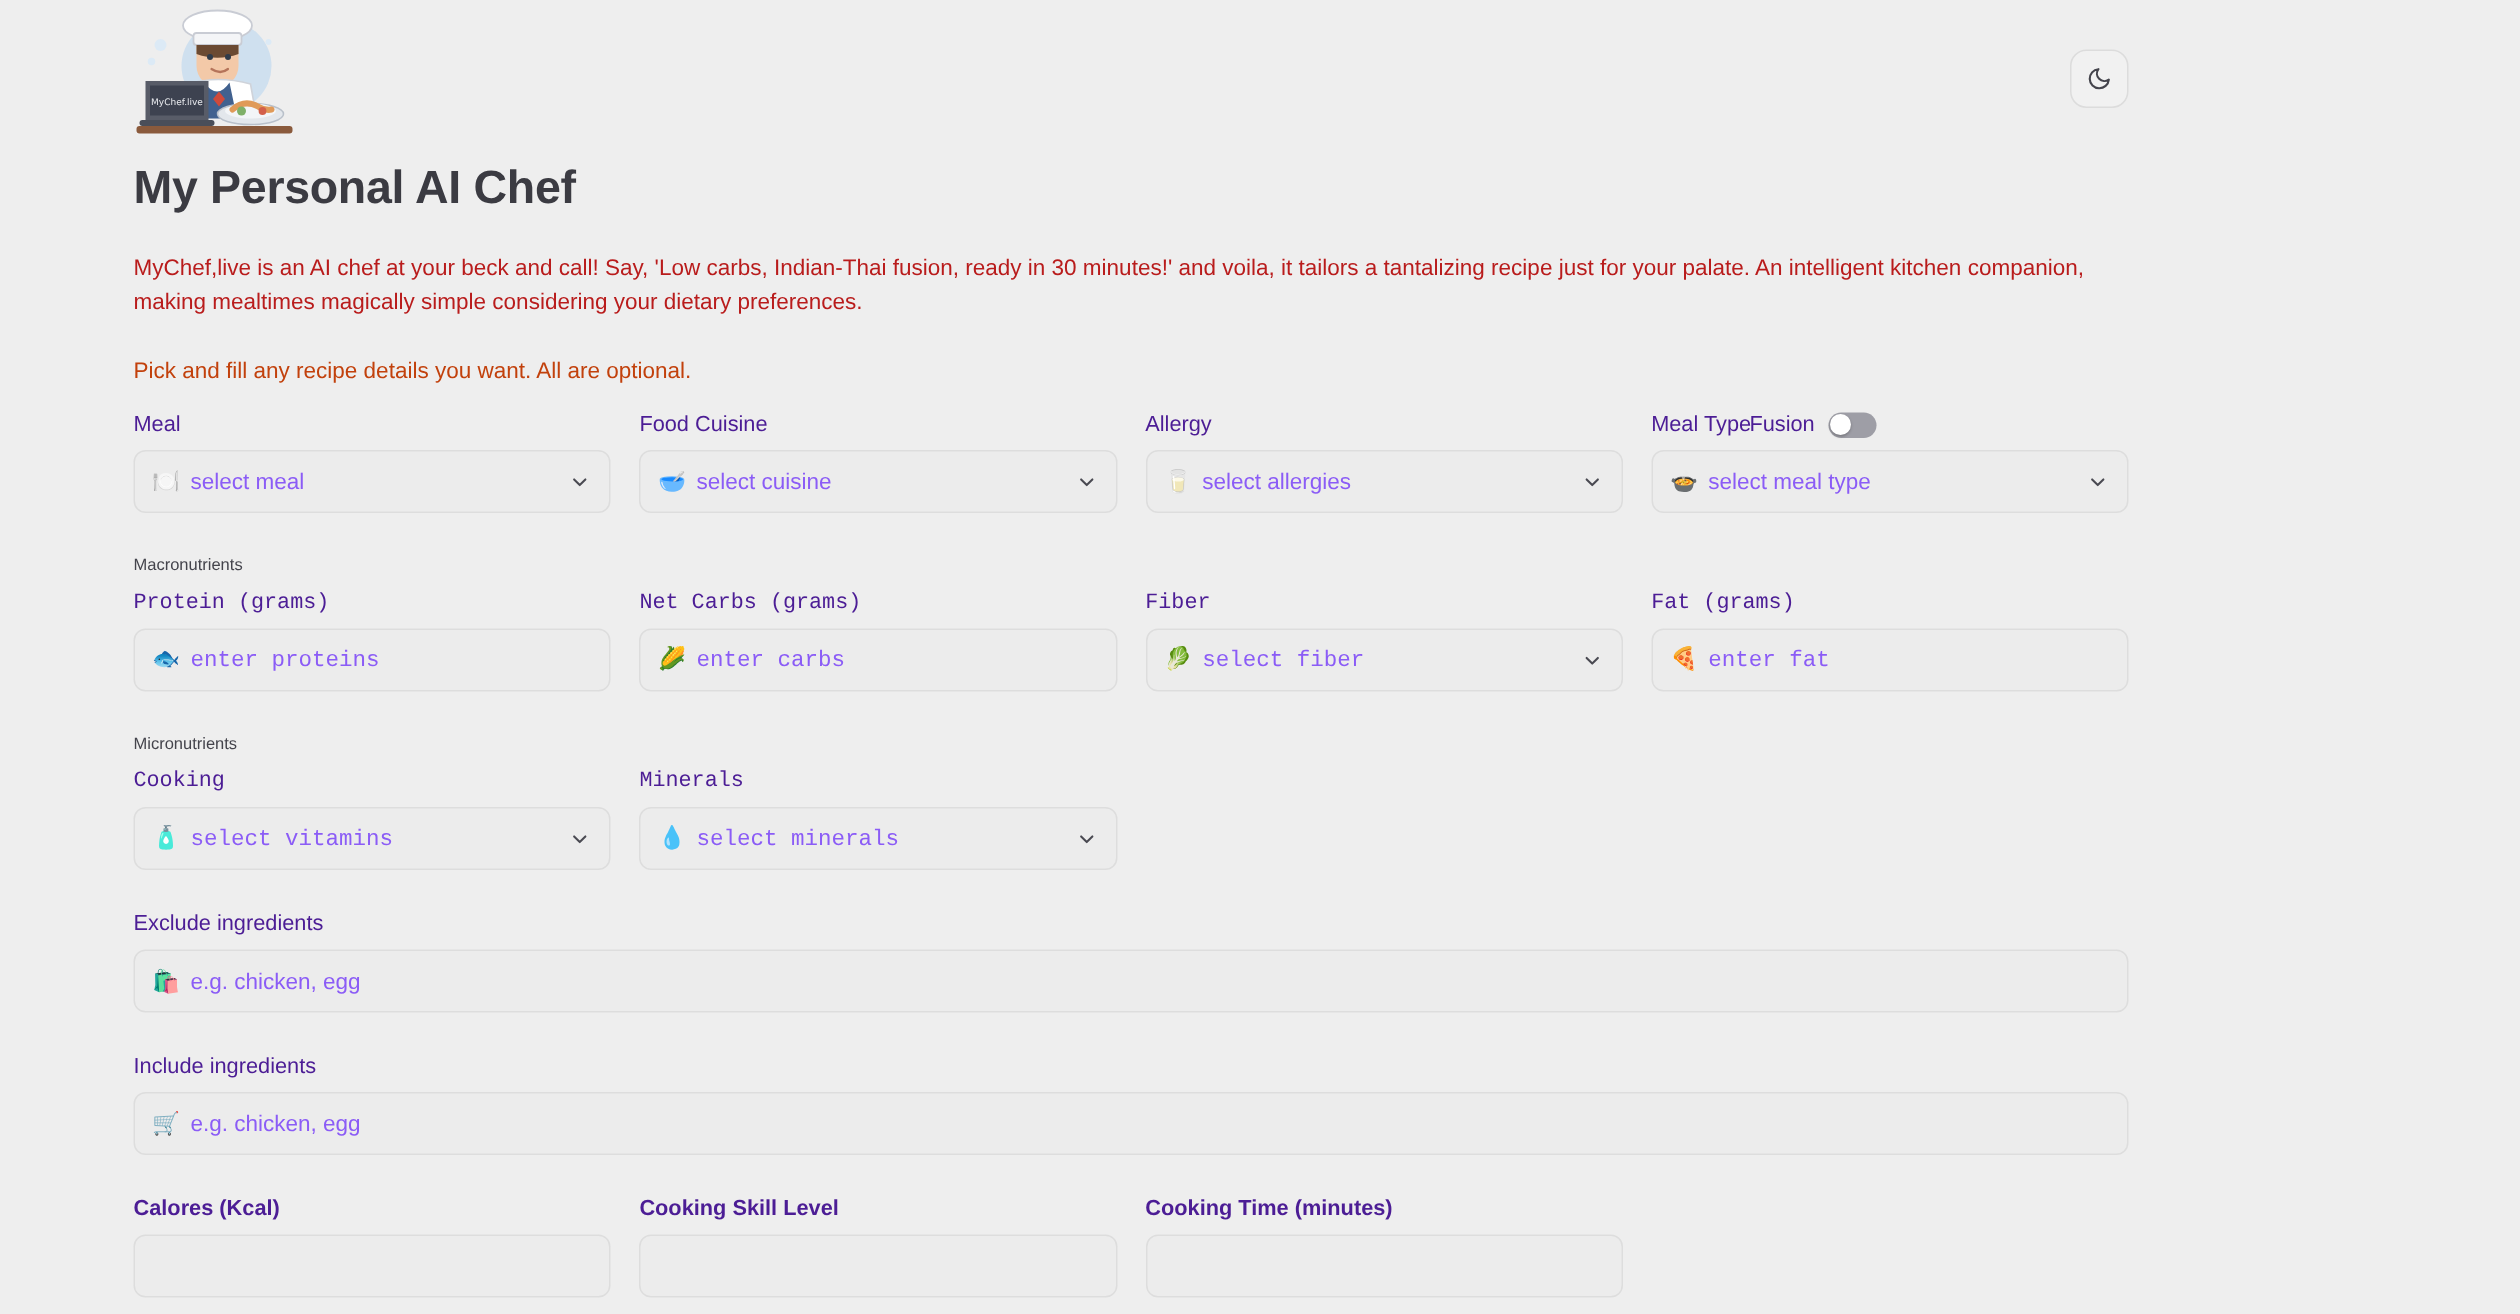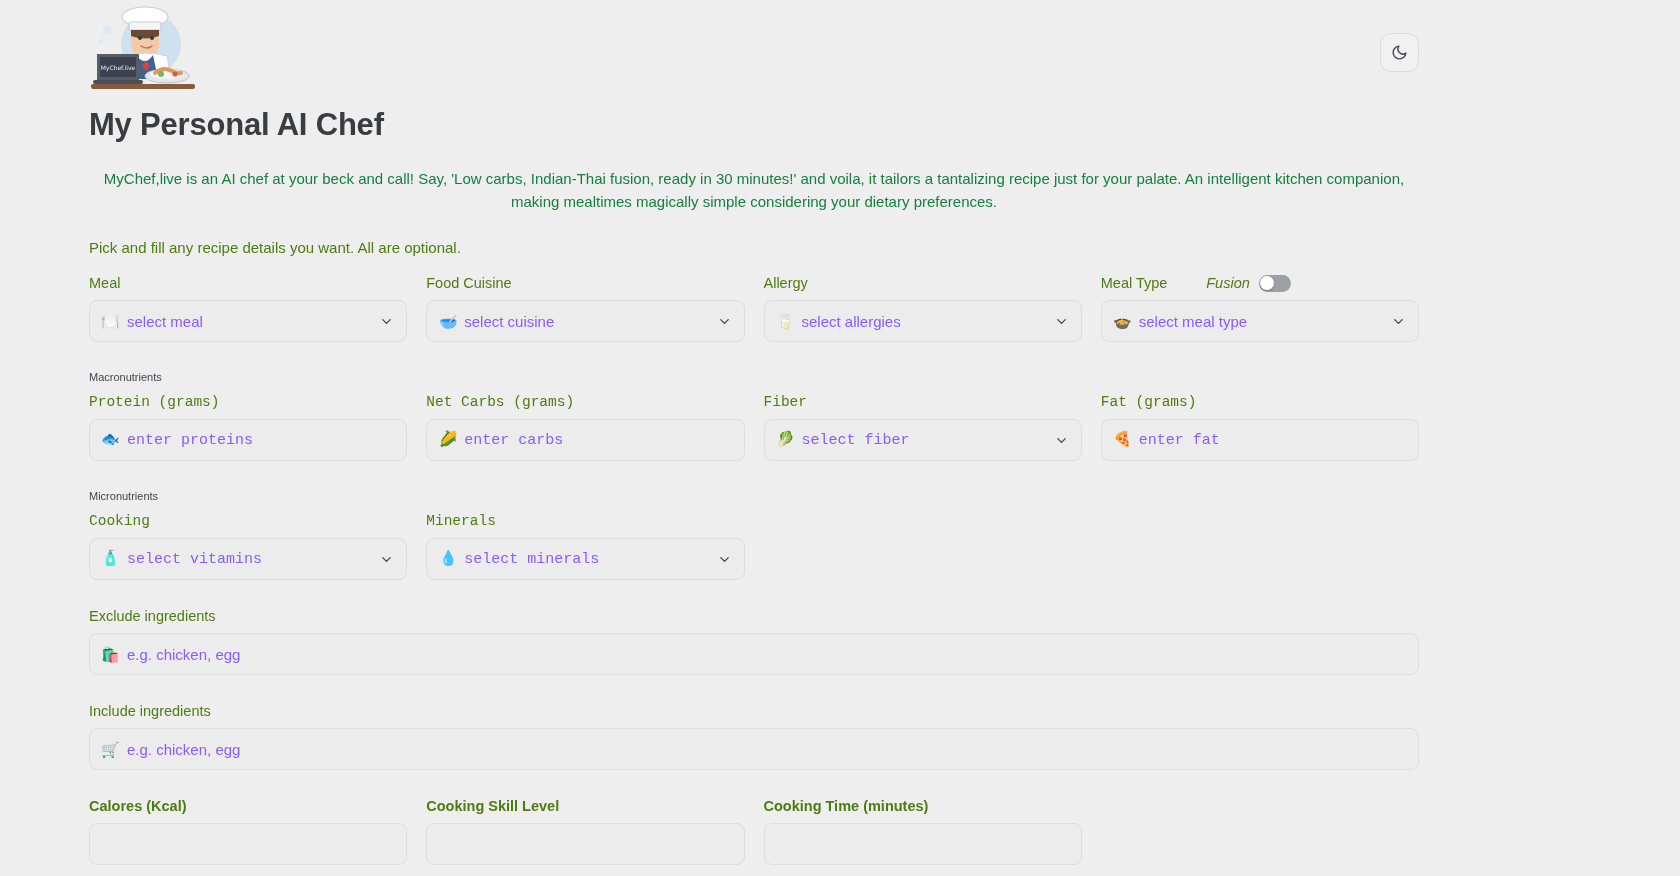--- a/index.html
+++ b/index.html
@@ -60,30 +60,29 @@
     line-height: 38px;
     font-weight: bold;
     color: #3b3b42;
     letter-spacing: -0.2px;
     margin-top: 14px;
   }
 
   p.intro {
     font-size: 15px;
     line-height: 22.5px;
-    color: #15803d;
+    color: #b91c1c;
     margin-top: 24px;
     max-width: 1448px;
-    text-align: center;
   }
 
   p.subintro {
     font-size: 15px;
     line-height: 22px;
-    color: #4d7c0f;
+    color: #c2410c;
     margin-top: 24px;
   }
 
   .section-heading {
     font-size: 11px;
     line-height: 22px;
     color: #44444c;
     margin-top: 24px;
     margin-bottom: 2px;
   }
@@ -93,41 +92,40 @@
     display: flex;
     gap: 19px;
     margin-top: 8px;
   }
   .row.tight { margin-top: 4px; font-family: Liberation Mono, monospace; }
   .col { flex: 1 1 0; min-width: 0; }
 
   .field-label {
     font-size: 14.5px;
     line-height: 20px;
-    color: #4d7c0f;
+    color: #4c1d95;
     margin-bottom: 7px;
     display: block;
   }
 
   .label-row {
     display: flex;
     align-items: flex-end;
     margin-bottom: 7px;
     height: 20px;
   }
   .label-row .field-label { margin-bottom: 0; }
 
   
   .fusion-block {
     display: flex;
     align-items: center;
     gap: 9px;
     position: absolute;
-    left: 780px;
-    font-style: italic;
+    left: 740px;
   }
   .toggle {
     width: 32px;
     height: 17px;
     border-radius: 9px;
     background: #9e9ea6;
     position: relative;
     cursor: pointer;
     flex: none;
   }

